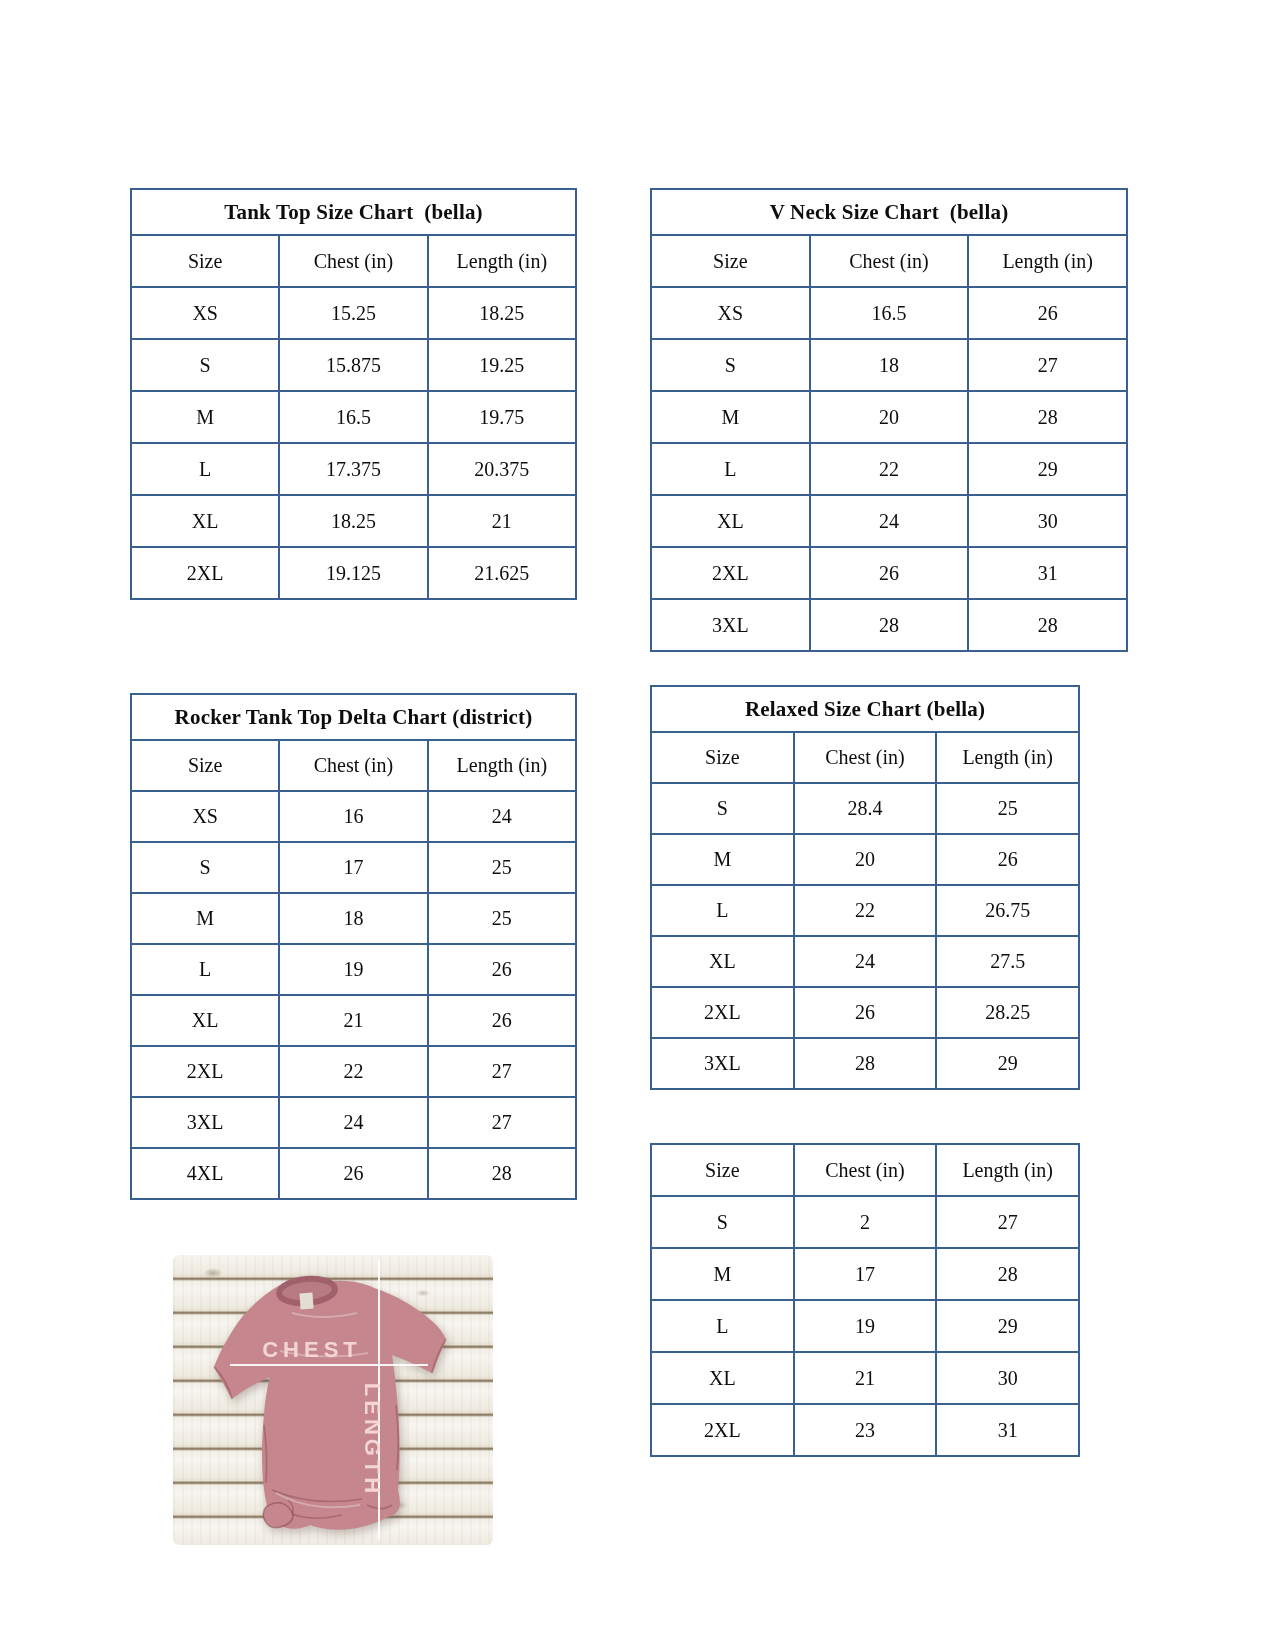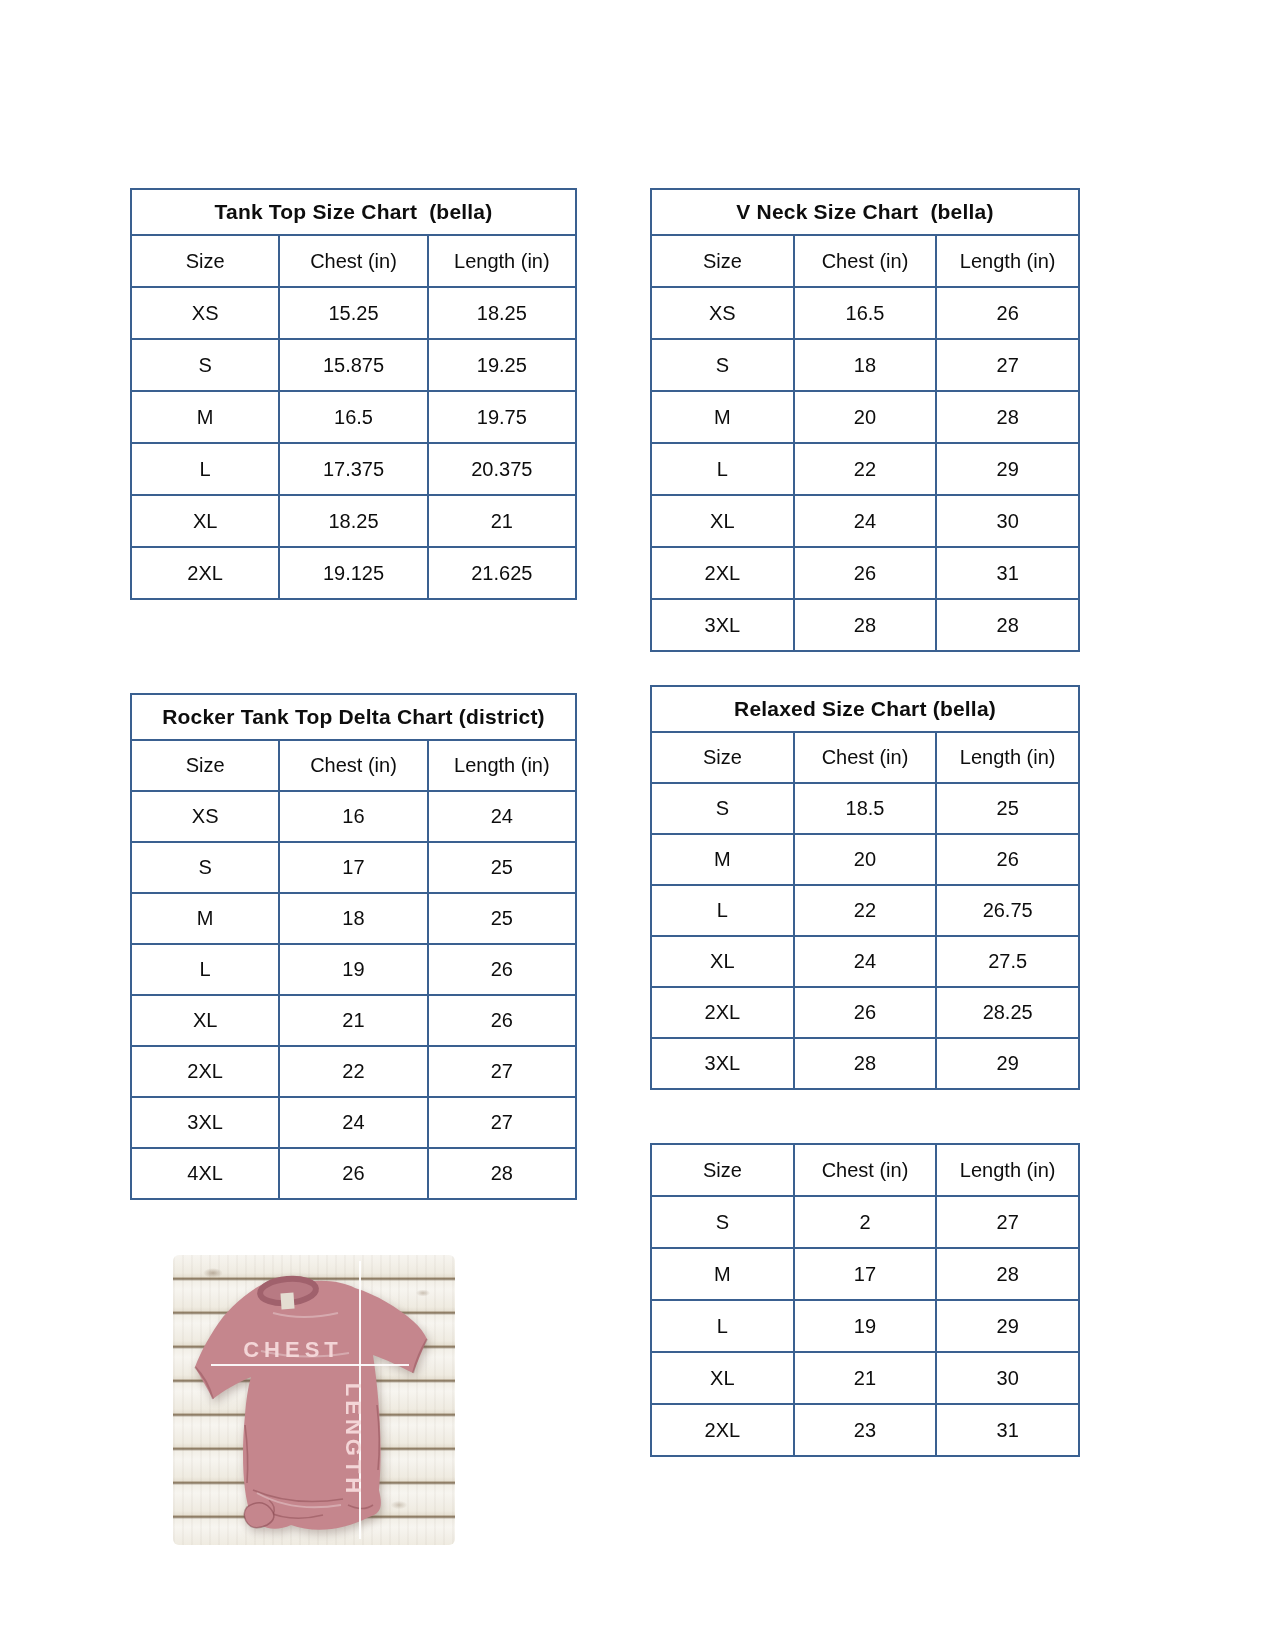--- a/index.html
+++ b/index.html
@@ -5,41 +5,41 @@
   html,body{margin:0;padding:0;background:#ffffff;}
   .page{
     position:relative;
     width:1275px;height:1650px;
     background:#ffffff;
     font-family:"Liberation Sans",sans-serif;
     color:#111111;
     overflow:hidden;
   }
   
-  .tbl{position:absolute;background:#ffffff;}
+  .tbl{position:absolute;background:#ffffff;font-family:Liberation Serif, serif;}
   .t-title{
     height:44px;
     border:2px solid #3a6090;border-bottom:none;
     display:flex;align-items:center;justify-content:center;
     font-weight:bold;font-size:21px;letter-spacing:.2px;
     color:#0d0d0d;white-space:pre;
   }
   .tbl table{
     width:100%;border-collapse:collapse;table-layout:fixed;padding-left:32px;
   }
   .tbl th,.tbl td{
     border:2px solid #3a6090;
     height:var(--rh,50px);
     text-align:center;vertical-align:middle;
     font-weight:normal;font-size:20px;color:#0d0d0d;
     padding:0;
   }
   
   .photo{
-    position:absolute;left:173px;top:1255px;width:282px;height:290px;
+    position:absolute;left:173px;top:1255px;width:320px;height:290px;
     border-radius:6px;overflow:hidden;
     background-color:#efece3;
     background-image:
       radial-gradient(ellipse 14px 7px at 40px 18px, rgba(120,96,70,.45), rgba(120,96,70,0) 70%),
       radial-gradient(ellipse 10px 5px at 250px 38px, rgba(120,96,70,.35), rgba(120,96,70,0) 70%),
       radial-gradient(ellipse 12px 6px at 226px 250px, rgba(120,96,70,.30), rgba(120,96,70,0) 70%),
       repeating-linear-gradient(90deg, rgba(90,70,50,.04) 0 2px, rgba(0,0,0,0) 2px 9px),
       repeating-linear-gradient(180deg,
         #f7f5f0 0px, #efebe1 18px, #e6e0d3 22px,
         #9d8c73 23px, #84735c 24px,
@@ -91,21 +91,21 @@
           </tr>
           <tr>
             <td>2XL</td>
             <td>19.125</td>
             <td>21.625</td>
           </tr>
         </tbody>
       </table>
   </section>
 
-  <section class="tbl" style="left:650px;top:188px;width:430px;--rh:50px">
+  <section class="tbl" style="left:650px;top:188px;width:478px;--rh:50px">
     <div class="t-title">V Neck Size Chart  (bella)</div>
     <table>
         <thead>
           <tr>
             <th>Size</th>
             <th>Chest (in)</th>
             <th>Length (in)</th>
           </tr>
         </thead>
         <tbody>
@@ -209,21 +209,21 @@
         <thead>
           <tr>
             <th>Size</th>
             <th>Chest (in)</th>
             <th>Length (in)</th>
           </tr>
         </thead>
         <tbody>
           <tr>
             <td>S</td>
-            <td>18.5</td>
+            <td>28.4</td>
             <td>25</td>
           </tr>
           <tr>
             <td>M</td>
             <td>20</td>
             <td>26</td>
           </tr>
           <tr>
             <td>L</td>
             <td>22</td>

